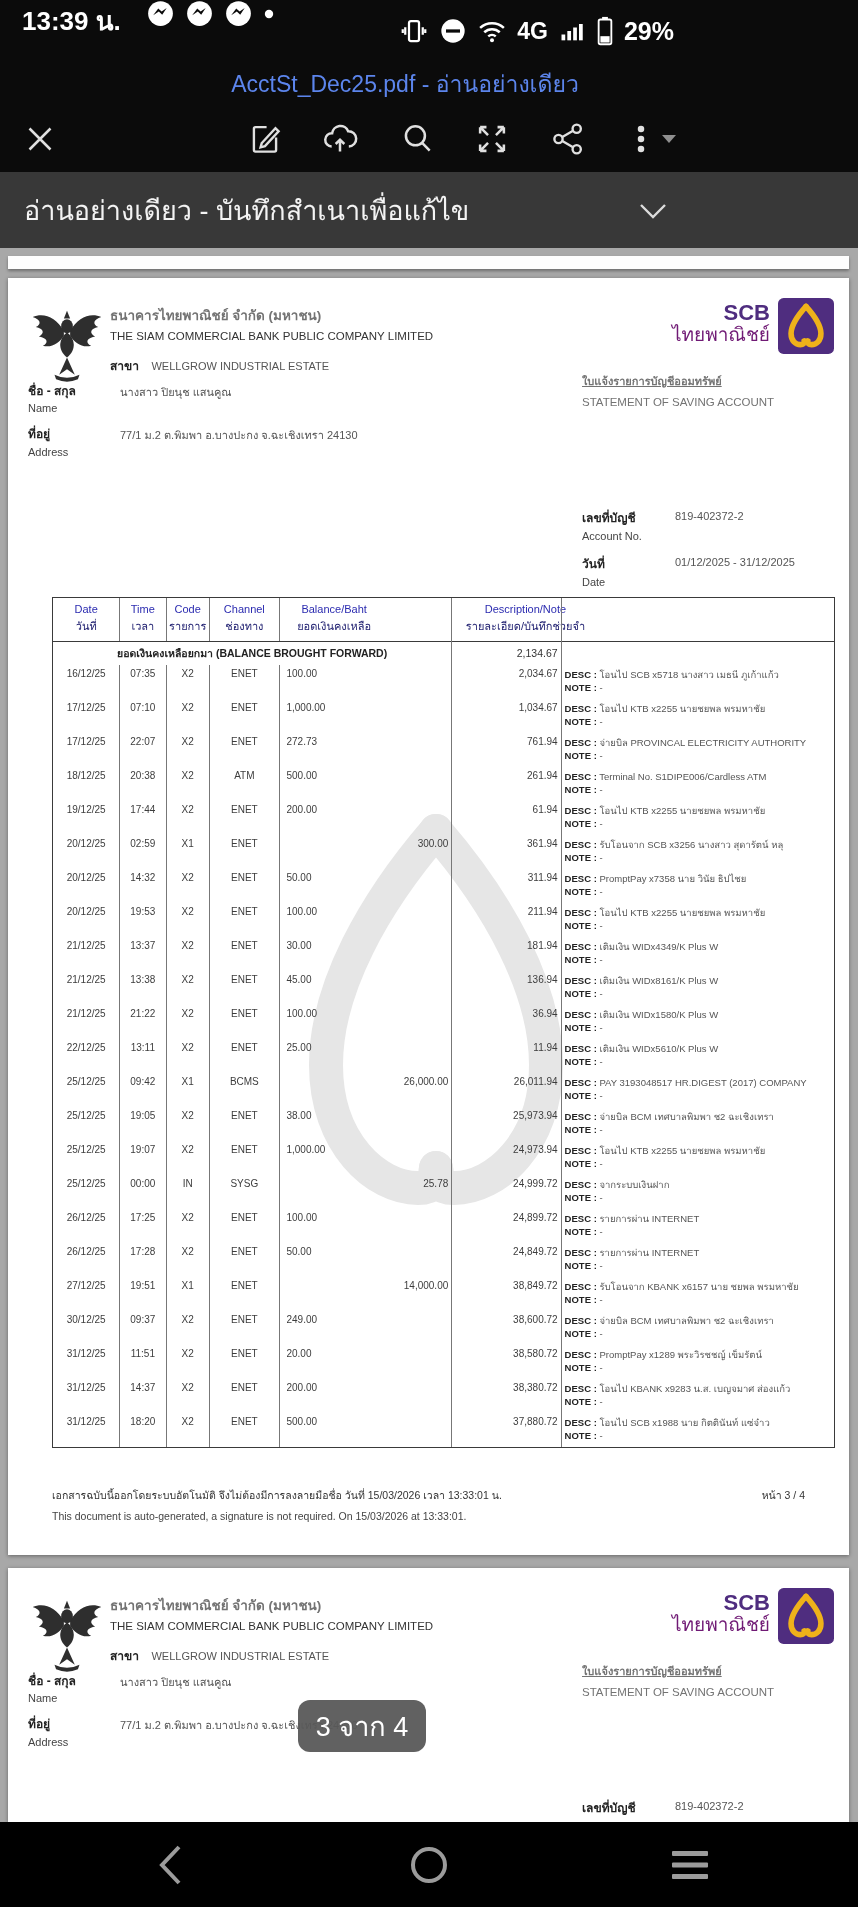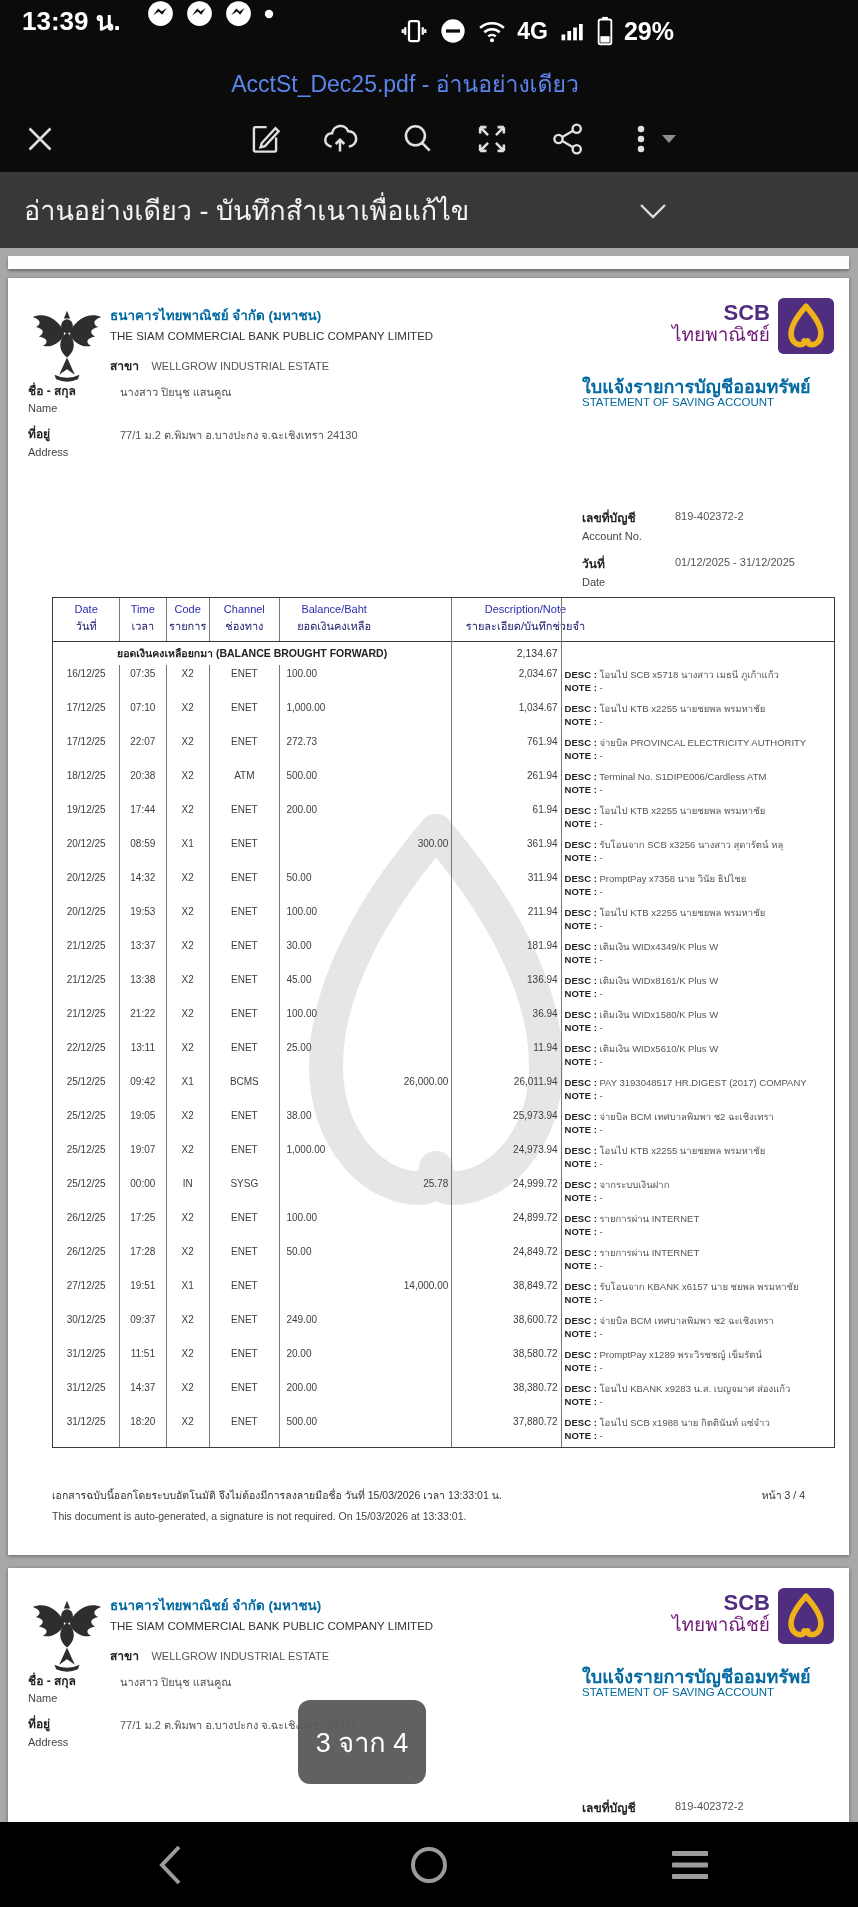--- a/index.html
+++ b/index.html
@@ -22,29 +22,29 @@
   .banner-text{margin-left:24px;color:#f3f3f3;font-size:27px;}
   .banner-chevron{position:absolute;left:638px;top:30px;}
   
   .viewer{position:absolute;left:0;top:248px;width:858px;height:1574px;background:#a8a8a8;overflow:hidden;}
   .sliver{position:absolute;left:8px;top:8px;width:841px;height:13px;background:#fdfdfd;box-shadow:0 2px 3px rgba(0,0,0,.35);}
   .page{position:absolute;left:8px;width:841px;background:#fff;box-shadow:0 1px 4px rgba(0,0,0,.4);}
   .p3{top:30px;height:1277px;}
   .p4{top:1320px;height:254px;overflow:hidden;}
   .doc-head{position:absolute;left:0;top:0;width:841px;height:318px;}
   .abs{position:absolute;}
-  .navy{color:#0369a1;}
+  .navy{color:#737373;}
   .bank-th{font-size:13.5px;font-weight:700;}
   .bank-en{font-size:11.5px;color:#333;}
   .lbl-th{font-size:12px;font-weight:700;color:#222;}
   .lbl-en{font-size:11px;color:#444;}
   .val{font-size:11px;color:#555;}
   .scb-word{font-size:22px;font-weight:700;color:#4f2d7f;line-height:22px;text-align:right;}
   .scb-word2{font-size:19px;color:#701a75;line-height:22px;text-align:right;}
-  .stmt-th{font-size:18px;font-weight:700;}
+  .stmt-th{font-size:11px;font-weight:700;text-decoration:underline;}
   .stmt-en{font-size:11.5px;}
   
   .stable{position:absolute;left:44px;top:319px;width:783px;height:851px;border:1.5px solid #3a3a3a;box-sizing:border-box;background:transparent;z-index:2;}
   .thead{display:flex;height:43px;}
   .hc{box-sizing:border-box;text-align:center;padding-top:5px;}
   .hen{font-size:11px;color:#2b2bb0;}
   .hth{font-size:11px;color:#1c1c6e;margin-top:2px;}
   .w0{width:8.5%;}.w1{width:6%;}.w2{width:5.5%;}.w3{width:9%;}.w4{width:22%;}.w5{width:14%;}.w6{width:35%;}
   .hline{position:absolute;left:0;right:0;top:43px;height:1px;background:#3a3a3a;}
   .vline{position:absolute;width:1px;background:#777;}
@@ -62,21 +62,21 @@
   .cre{padding-right:3px;}
   .bal{text-align:right;padding-right:3px;}
   .desc{padding-left:4px;line-height:13px;}
   .desc b{font-size:9.5px;color:#222;}
   .desc span{font-size:9.5px;color:#555;}
   .watermark{position:absolute;left:238px;top:535px;z-index:1;}
   .foot-th{font-size:10.5px;color:#333;}
   .foot-en{font-size:10.5px;color:#444;}
   .foot-pg{font-size:10.5px;color:#333;}
   
-  .toast{position:absolute;left:298px;top:1452px;width:128px;height:84px;background:rgba(88,88,88,.95);
+  .toast{position:absolute;left:298px;top:1452px;width:128px;height:52px;background:rgba(88,88,88,.95);
     border-radius:12px;display:flex;align-items:center;justify-content:center;z-index:5;}
   .toast span{color:#fff;font-size:27px;}
   
   .navbar{position:absolute;left:0;top:1822px;width:858px;height:85px;background:#000;}
   .nav-btn{position:absolute;top:0;width:90px;height:85px;display:flex;align-items:center;justify-content:center;cursor:pointer;}
 </style>
 </head>
 <body>
 
 <div class="screen">
@@ -356,21 +356,21 @@
                 <span class="cre"></span>
               </div>
               <div class="c w5 bal">61.94</div>
               <div class="c w6 desc">
                 <div><b>DESC :</b><span> โอนไป KTB x2255 นายชยพล พรมหาชัย</span></div>
                 <div><b>NOTE :</b><span> -</span></div>
               </div>
             </div>
             <div class="trow">
               <div class="c w0 ctr">20/12/25</div>
-              <div class="c w1 ctr">08:59</div>
+              <div class="c w1 ctr">02:59</div>
               <div class="c w2 ctr">X1</div>
               <div class="c w3 ctr">ENET</div>
               <div class="c w4 dc">
                 <span class="deb"></span>
                 <span class="cre">300.00</span>
               </div>
               <div class="c w5 bal">361.94</div>
               <div class="c w6 desc">
                 <div><b>DESC :</b><span> รับโอนจาก SCB x3256 นางสาว สุดารัตน์ หลุ</span></div>
                 <div><b>NOTE :</b><span> -</span></div>

